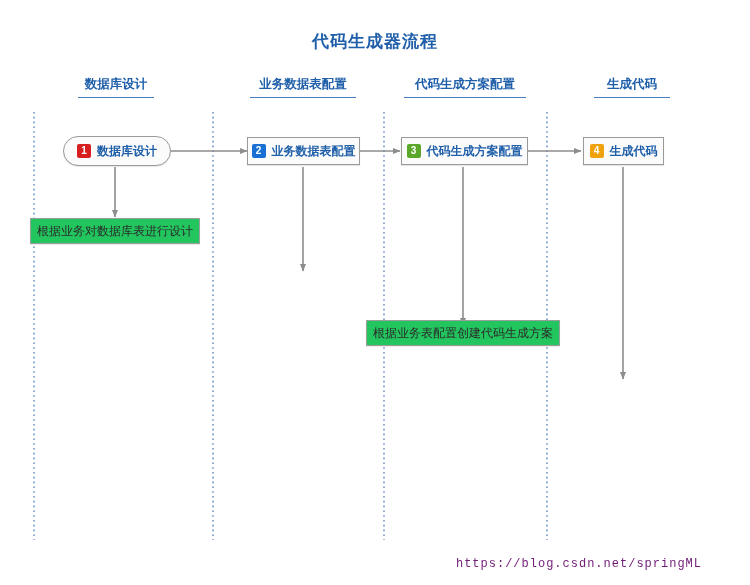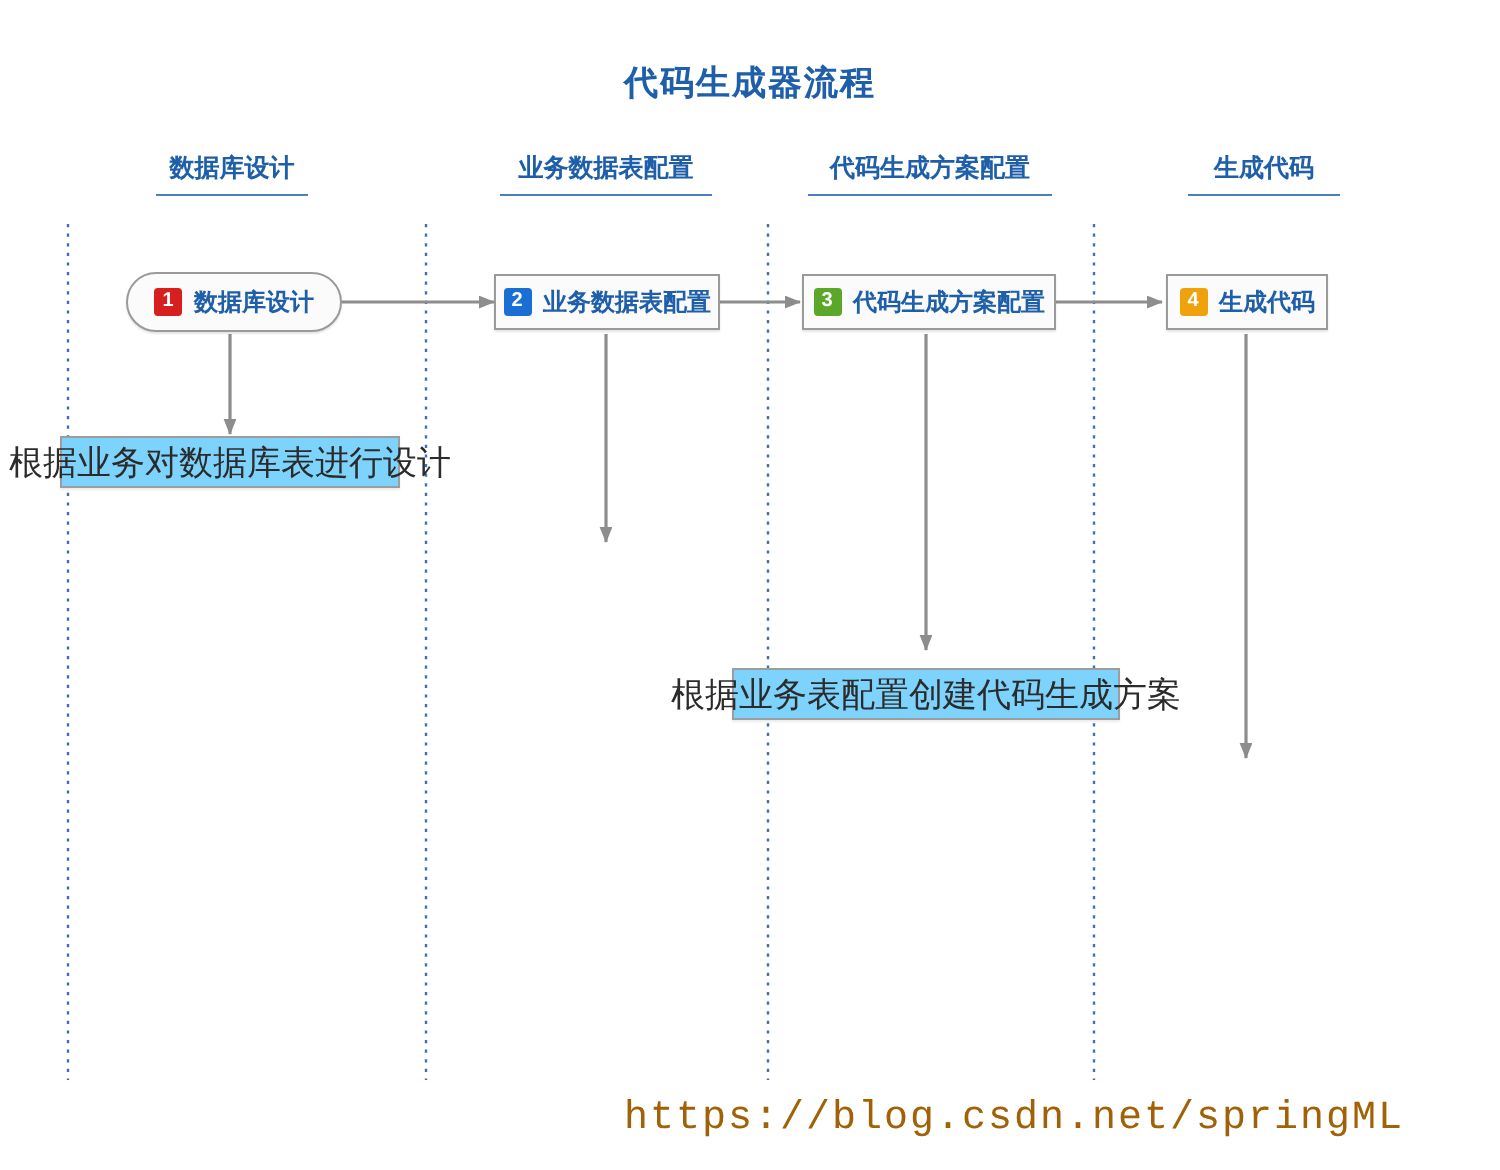--- a/index.html
+++ b/index.html
@@ -77,37 +77,37 @@
     font-size: 10px;
     line-height: 1;
     font-weight: bold;
     color: #ffffff;
     border-radius: 2px;
     font-family: "Liberation Sans", sans-serif;
   }
   .desc-box {
     position: absolute;
     box-sizing: border-box;
-    background: #7dd3fc;
+    background: #22c55e;
     border: 1px solid #9d9d9d;
     display: flex;
     align-items: center;
     justify-content: center;
-    font-size: 17px;
+    font-size: 12px;
     color: #2b2b2b;
     white-space: nowrap;
     box-shadow: 0 1px 1px rgba(0,0,0,0.08);
   }
   .watermark {
     position: absolute;
     right: 8px;
     bottom: 14px;
     font-family: "Liberation Mono", "DejaVu Sans Mono", monospace;
-    font-size: 20px;
-    color: #a16207;
+    font-size: 12px;
+    color: #701a75;
     letter-spacing: 1px;
     user-select: none;
   }
 </style>
 </head>
 <body>
 
 <div id="canvas">
 
   <div class="title">代码生成器流程</div>
@@ -163,20 +163,20 @@
   <div class="node" style="left:583px; top:137px; width:81px; height:28px;">
     <span class="badge" style="background: rgb(240, 162, 12);">4</span>
     <span>生成代码</span>
   </div>
 
   <div class="desc-box" style="left:30px; top:218px; width:170px; height:26px;">
     <span>根据业务对数据库表进行设计</span>
   </div>
 
 
-  <div class="desc-box" style="left:366px; top:334px; width:194px; height:26px;">
+  <div class="desc-box" style="left:366px; top:320px; width:194px; height:26px;">
     <span>根据业务表配置创建代码生成方案</span>
   </div>
 
 
   <div class="watermark">https://blog.csdn.net/springML</div>
 
 </div>
 
 </body></html>

